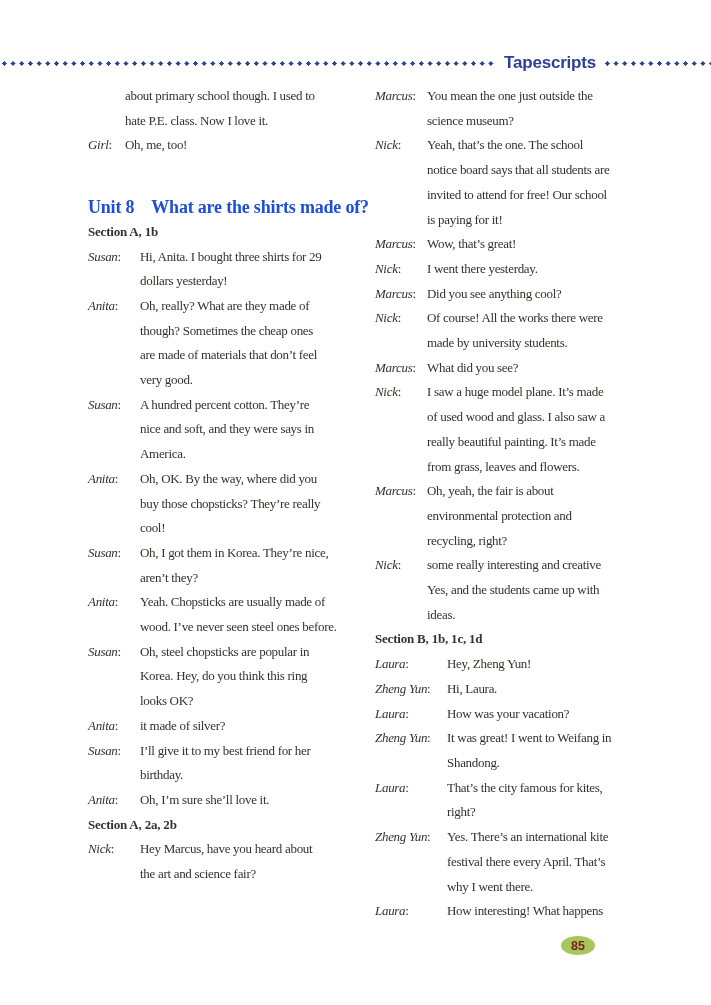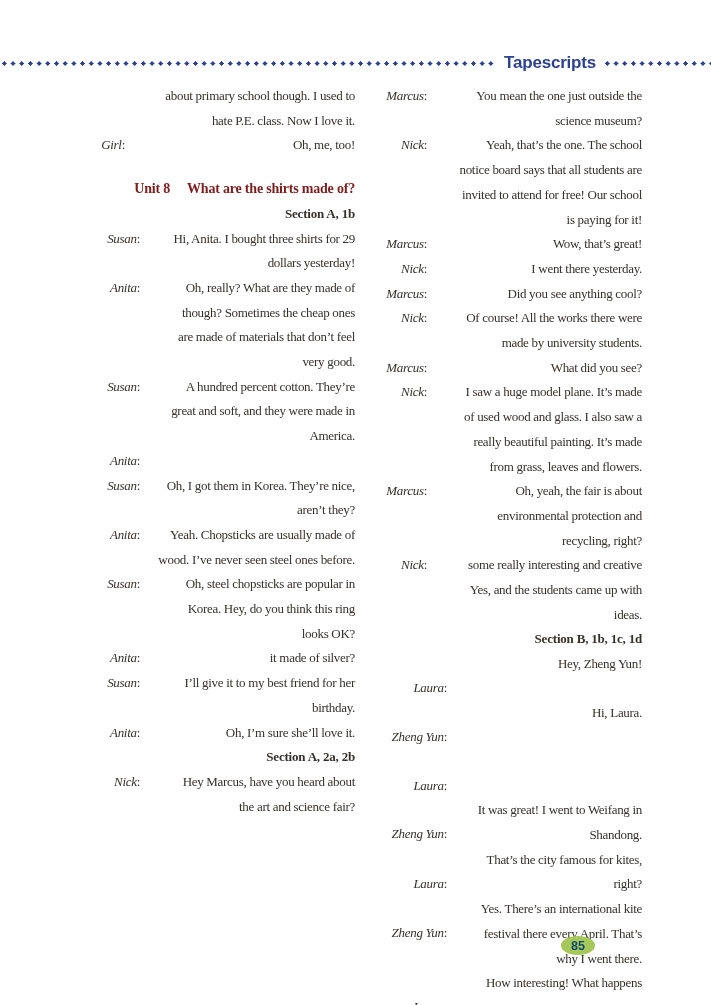--- a/index.html
+++ b/index.html
@@ -3,21 +3,20 @@
 <meta charset="utf-8">
 <style>
   html,body{margin:0;padding:0;background:#ffffff;}
   .page{
     position:relative;
     width:711px;height:1005px;
     background:#ffffff;
     overflow:hidden;
     font-family:"Liberation Serif", serif;
     color:#35312d;
-    text-align:right;
   }
   
   .hdr{
     position:absolute;top:52px;left:0;right:0;height:22px;
     display:flex;align-items:center;
   }
   .dots{
     height:7px;
     background-image:radial-gradient(circle 2.1px at 4.3px 3.5px,#2c4194 97%,rgba(44,65,148,0) 100%);
     background-size:8.7px 7px;
@@ -37,35 +36,35 @@
   }
   .col{
     width:267px;flex:0 0 267px;
     font-size:13px;line-height:24.7px;letter-spacing:-0.3px;
   }
   .drow{display:flex;align-items:flex-start;}
   .spk{white-space:nowrap;}
   .spk i{font-style:italic;}
   .ind-s .spk{flex:0 0 37px;}
   .ind-m .spk{flex:0 0 52px;}
-  .ind-l .spk{flex:0 0 72px;margin-top:24px;}
+  .ind-l .spk{flex:0 0 72px;}
   .txt{flex:1;min-width:0;}
   .tline{white-space:nowrap;}
   .section-heading{font-weight:bold;letter-spacing:-0.2px;}
   .unit-heading{
-    font-weight:bold;color:#7f1d1d;font-size:14px;
-    margin-top:19px;letter-spacing:-0.2px;white-space:nowrap;
+    font-weight:bold;color:#1d4ed8;font-size:18px;
+    margin-top:37px;letter-spacing:-0.2px;white-space:nowrap;
   }
   .unit-label{margin-right:17px;}
   
   .badge{
     position:absolute;left:561px;top:936px;
     width:34px;height:19px;border-radius:50%;
     background:#a6c75a;
-    color:#0c4a6e;
+    color:#7f1d1d;
     font-family:"Liberation Sans", sans-serif;
     font-weight:bold;font-size:12.5px;
     display:flex;align-items:center;justify-content:center;
   }
 </style>
 </head>
 <body>
 
 <div class="page">
 
@@ -105,26 +104,31 @@
             <div class="tline">Oh, really? What are they made of</div>
             <div class="tline">though? Sometimes the cheap ones</div>
             <div class="tline">are made of materials that don’t feel</div>
             <div class="tline">very good.</div>
           </span>
         </div>
         <div class="drow ind-m">
           <span class="spk"><i>Susan</i>:</span>
           <span class="txt">
             <div class="tline">A hundred percent cotton. They’re</div>
-            <div class="tline">great and soft, and they were made in</div>
+            <div class="tline">nice and soft, and they were says in</div>
             <div class="tline">America.</div>
           </span>
         </div>
         <div class="drow ind-m">
           <span class="spk"><i>Anita</i>:</span>
+          <span class="txt">
+            <div class="tline">Oh, OK. By the way, where did you</div>
+            <div class="tline">buy those chopsticks? They’re really</div>
+            <div class="tline">cool!</div>
+          </span>
         </div>
         <div class="drow ind-m">
           <span class="spk"><i>Susan</i>:</span>
           <span class="txt">
             <div class="tline">Oh, I got them in Korea. They’re nice,</div>
             <div class="tline">aren’t they?</div>
           </span>
         </div>
         <div class="drow ind-m">
           <span class="spk"><i>Anita</i>:</span>
@@ -250,20 +254,23 @@
           </span>
         </div>
         <div class="drow ind-l">
           <span class="spk"><i>Zheng Yun</i>:</span>
           <span class="txt">
             <div class="tline">Hi, Laura.</div>
           </span>
         </div>
         <div class="drow ind-l">
           <span class="spk"><i>Laura</i>:</span>
+          <span class="txt">
+            <div class="tline">How was your vacation?</div>
+          </span>
         </div>
         <div class="drow ind-l">
           <span class="spk"><i>Zheng Yun</i>:</span>
           <span class="txt">
             <div class="tline">It was great! I went to Weifang in</div>
             <div class="tline">Shandong.</div>
           </span>
         </div>
         <div class="drow ind-l">
           <span class="spk"><i>Laura</i>:</span>

